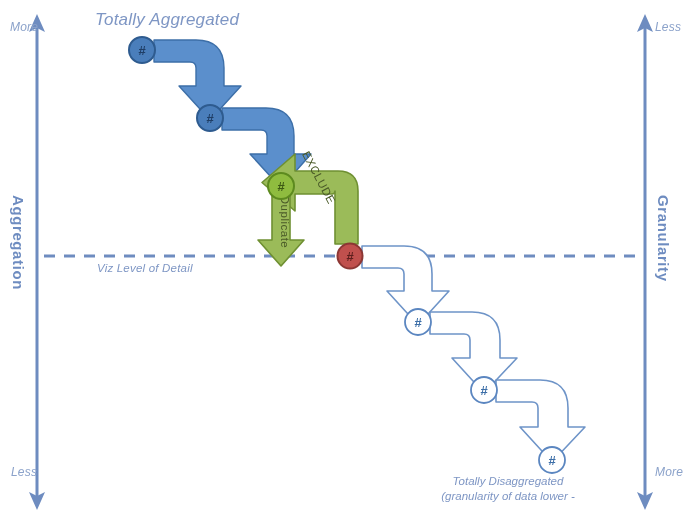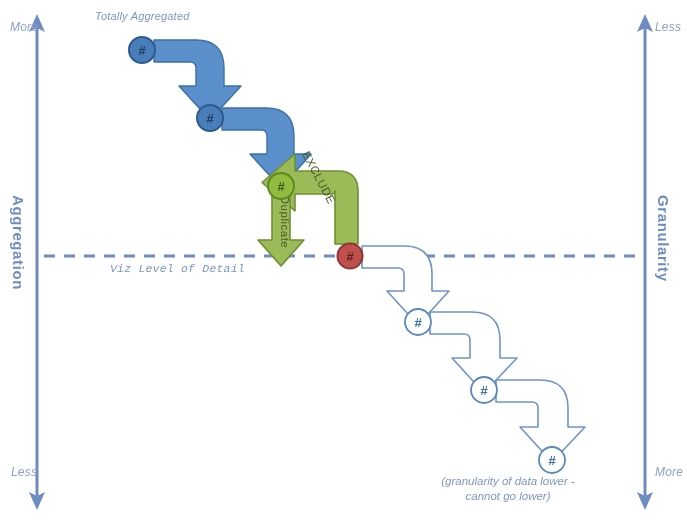--- a/index.html
+++ b/index.html
@@ -54,22 +54,22 @@
   }
   #axis-title-granularity {
     left: 672px;
     top: 195px;
     transform: rotate(90deg);
   }
   #label-more-left   { left: 10px;  top: 20px; }
   #label-less-left   { left: 11px;  top: 465px; }
   #label-less-right  { left: 655px; top: 20px; }
   #label-more-right  { left: 655px; top: 465px; }
-  #label-totally-aggregated { left: 95px; top: 10px; font-size: 11px; }
-  #label-viz-lod { left: 110px; top: 262px; font-size: 11.5px; font-family: Liberation Mono, monospace; }
+  #label-totally-aggregated { left: 95px; top: 10px; font-size: 17px; }
+  #label-viz-lod { left: 97px; top: 262px; font-size: 11.5px; }
   .block-label {
     position: absolute;
     text-align: center;
     font-family: "Liberation Sans", sans-serif;
     font-style: italic;
     font-size: 11.5px;
     color: #7e96c4;
     line-height: 15px;
     white-space: nowrap;
   }
@@ -261,17 +261,17 @@
 
   <div class="lbl lbl-axis-end" id="label-less-right">Less</div>
 
   <div class="lbl lbl-axis-end" id="label-more-right">More</div>
 
   <div class="lbl" id="label-totally-aggregated">Totally Aggregated</div>
 
   <div class="lbl" id="label-viz-lod">Viz Level of Detail</div>
 
   <div class="block-label" id="label-totally-disaggregated">
+    <div>Totally Disaggregated</div>
     <div>(granularity of data lower -</div>
-    <div>cannot go lower)</div>
   </div>
 
 </div>
 
 </body></html>

